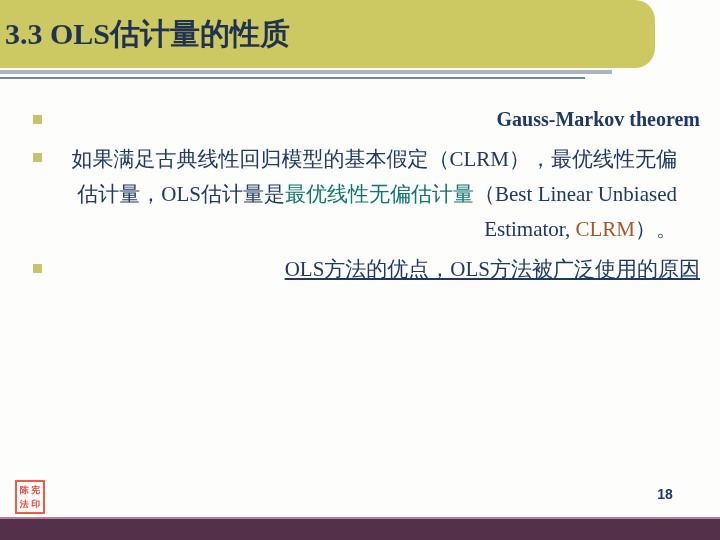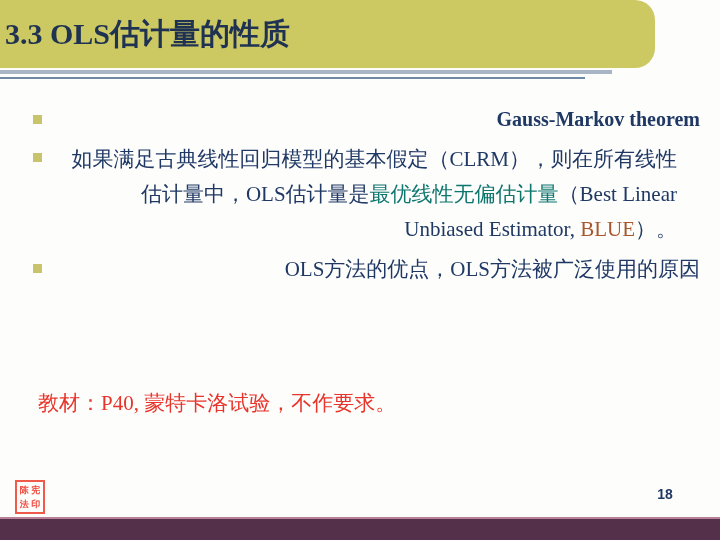--- a/index.html
+++ b/index.html
@@ -110,20 +110,21 @@
     font-size: 21px;
     line-height: 35px;
     max-width: 620px;
   }
   .bullet-4 {
     margin-top: 6px;
   }
   .bullet-4 .line {
     font-size: 21px;
     line-height: 33px;
+    text-decoration: underline;
   }
   .red {
     color: #0f766e;
   }
   .blue-word {
     color: #a8562c;
   }
 
   
   .note {
@@ -208,31 +209,30 @@
   <div class="body">
 
     <div class="bullet-row bullet-1">
       <span class="bullet-mark"></span>
       <div class="line">Gauss-Markov theorem</div>
     </div>
 
 
     <div class="bullet-row bullet-3">
       <span class="bullet-mark"></span>
-      <div class="line"><span>如果满足古典线性回归模型的基本假定（CLRM），则在所有线性估计量中，OLS估计量是</span><span class="red">最优线性无偏估计量</span><span>（Best Linear Unbiased Estimator, </span><span class="blue-word">BLUE</span><span>）。</span></div>
+      <div class="line"><span>如果满足古典线性回归模型的基本假定（CLRM），最优线性无偏估计量，OLS估计量是</span><span class="red">最优线性无偏估计量</span><span>（Best Linear Unbiased Estimator, </span><span class="blue-word">CLRM</span><span>）。</span></div>
     </div>
 
     <div class="bullet-row bullet-4">
       <span class="bullet-mark"></span>
       <div class="line">OLS方法的优点，OLS方法被广泛使用的原因</div>
     </div>
 
   </div>
 
-  <div class="note">教材：P40, 蒙特卡洛试验，不作要求。</div>
 
   <div class="seal">
     <div class="seal-grid">
       <div class="seal-ch">陈</div>
       <div class="seal-ch">宪</div>
       <div class="seal-ch">法</div>
       <div class="seal-ch">印</div>
     </div>
   </div>
 

